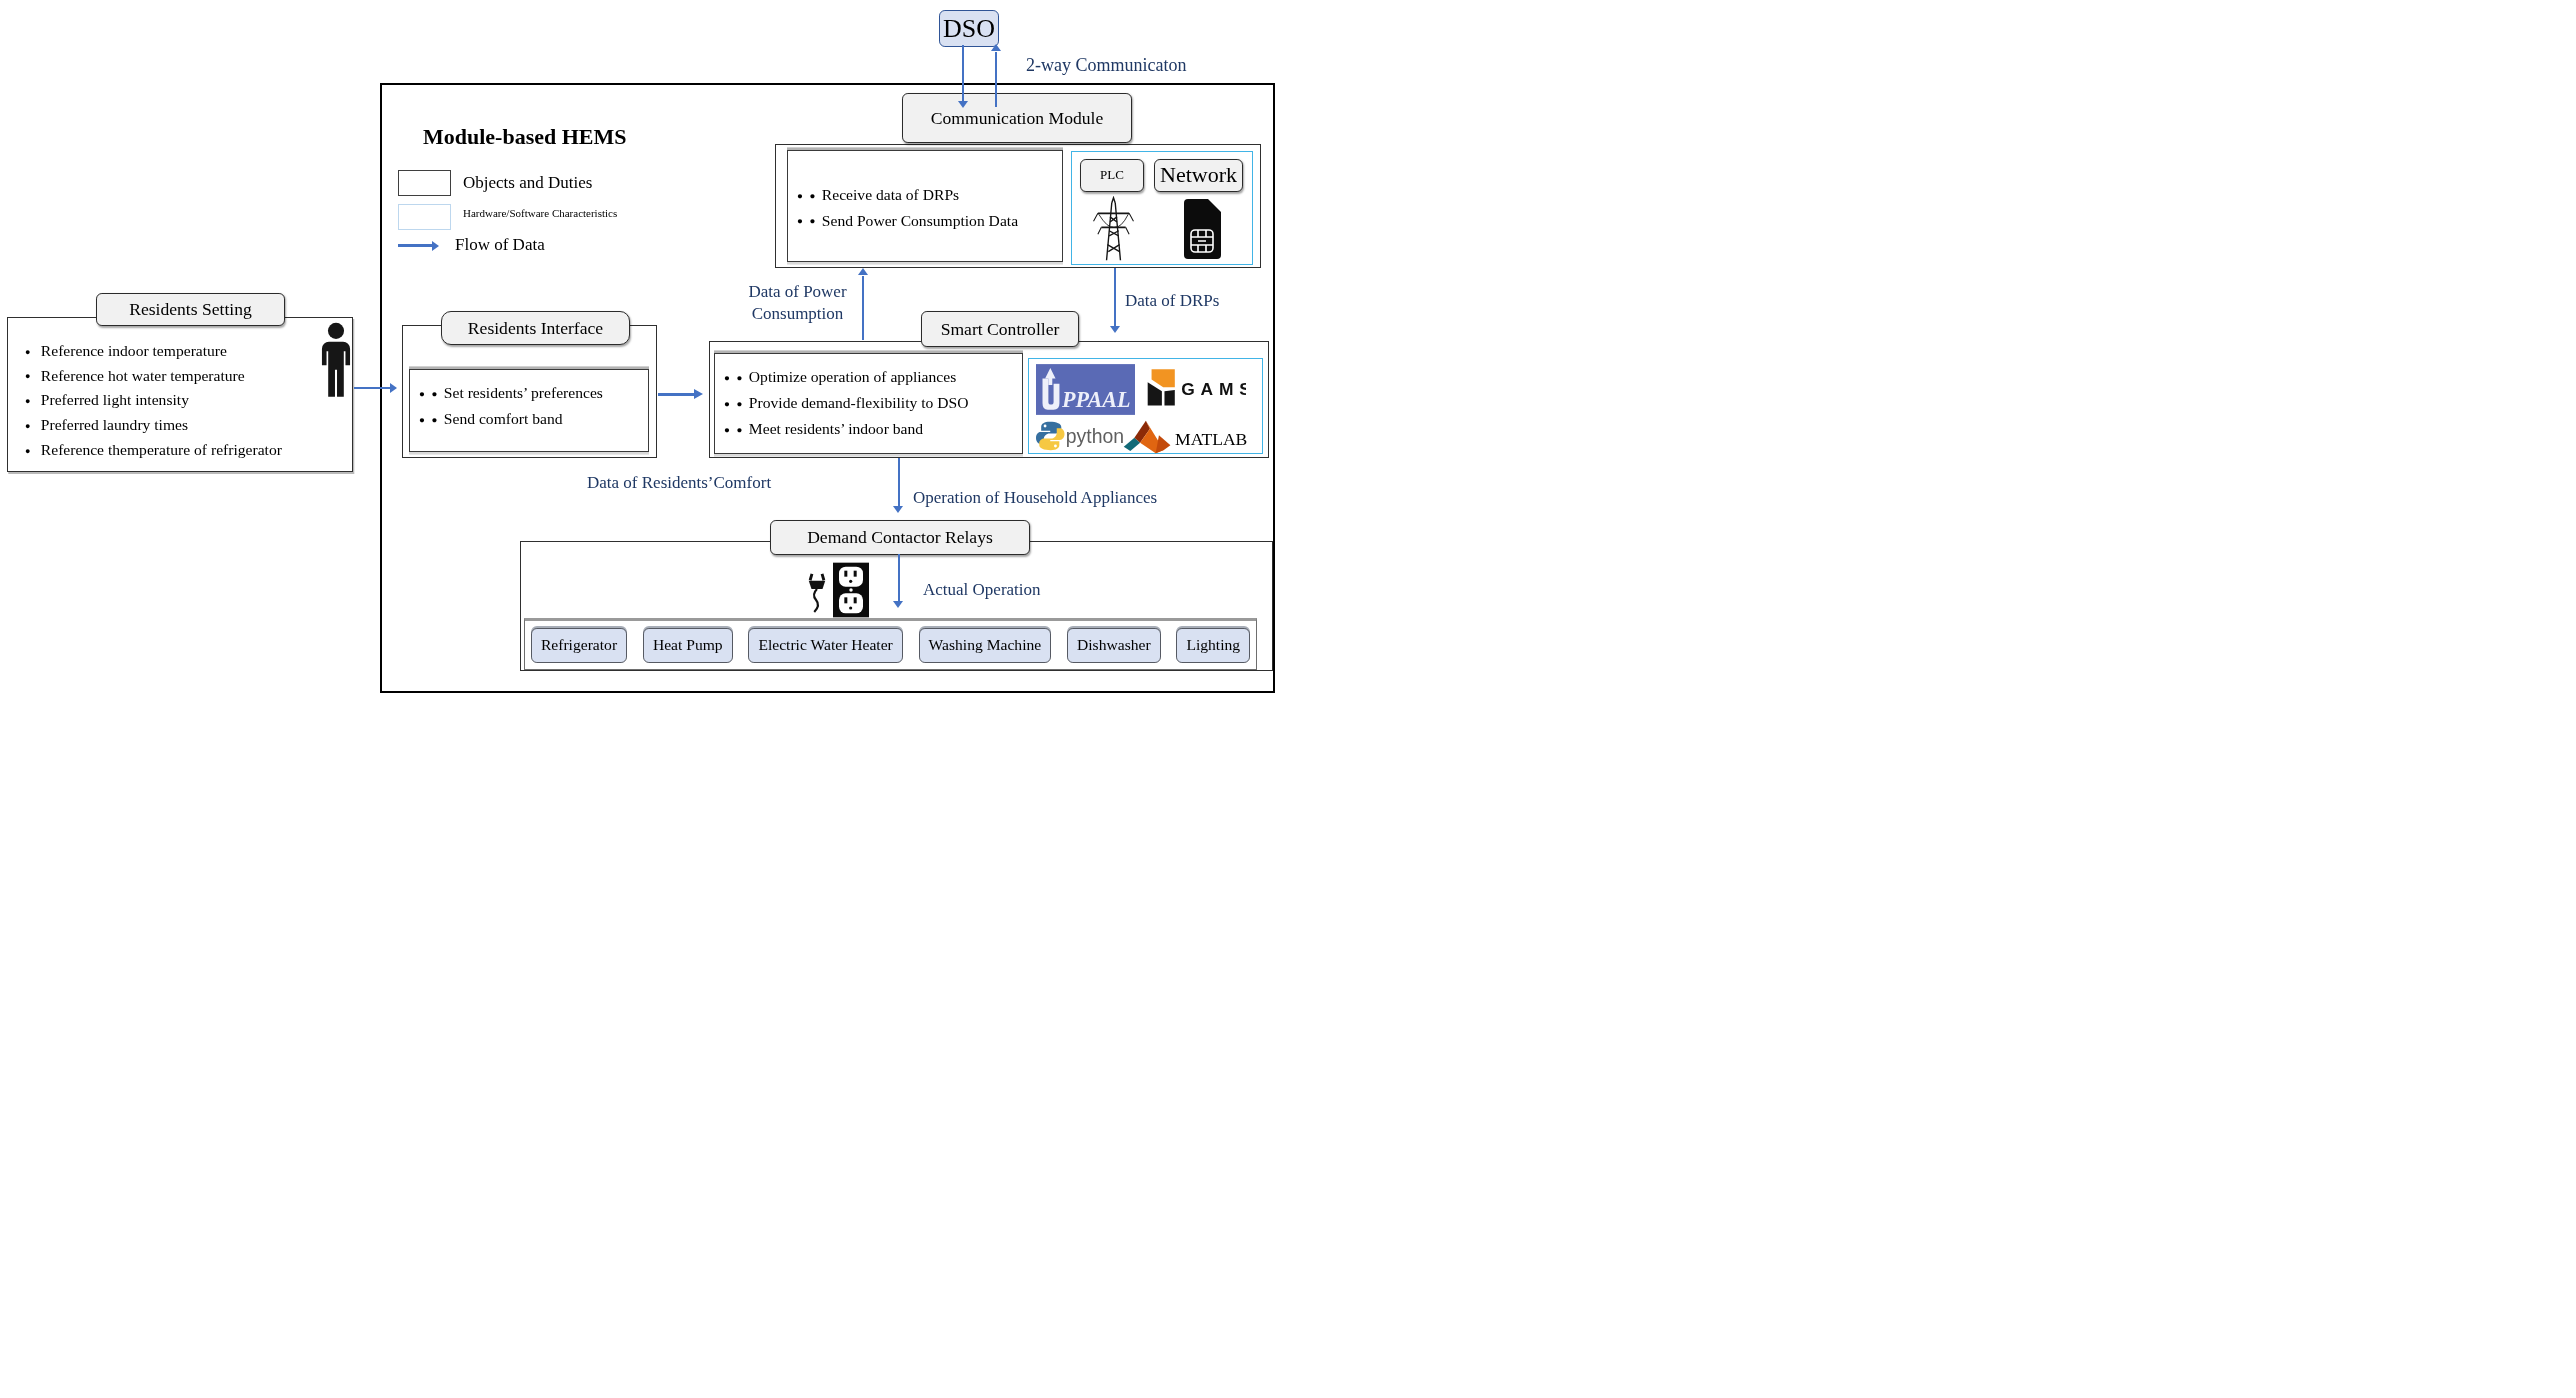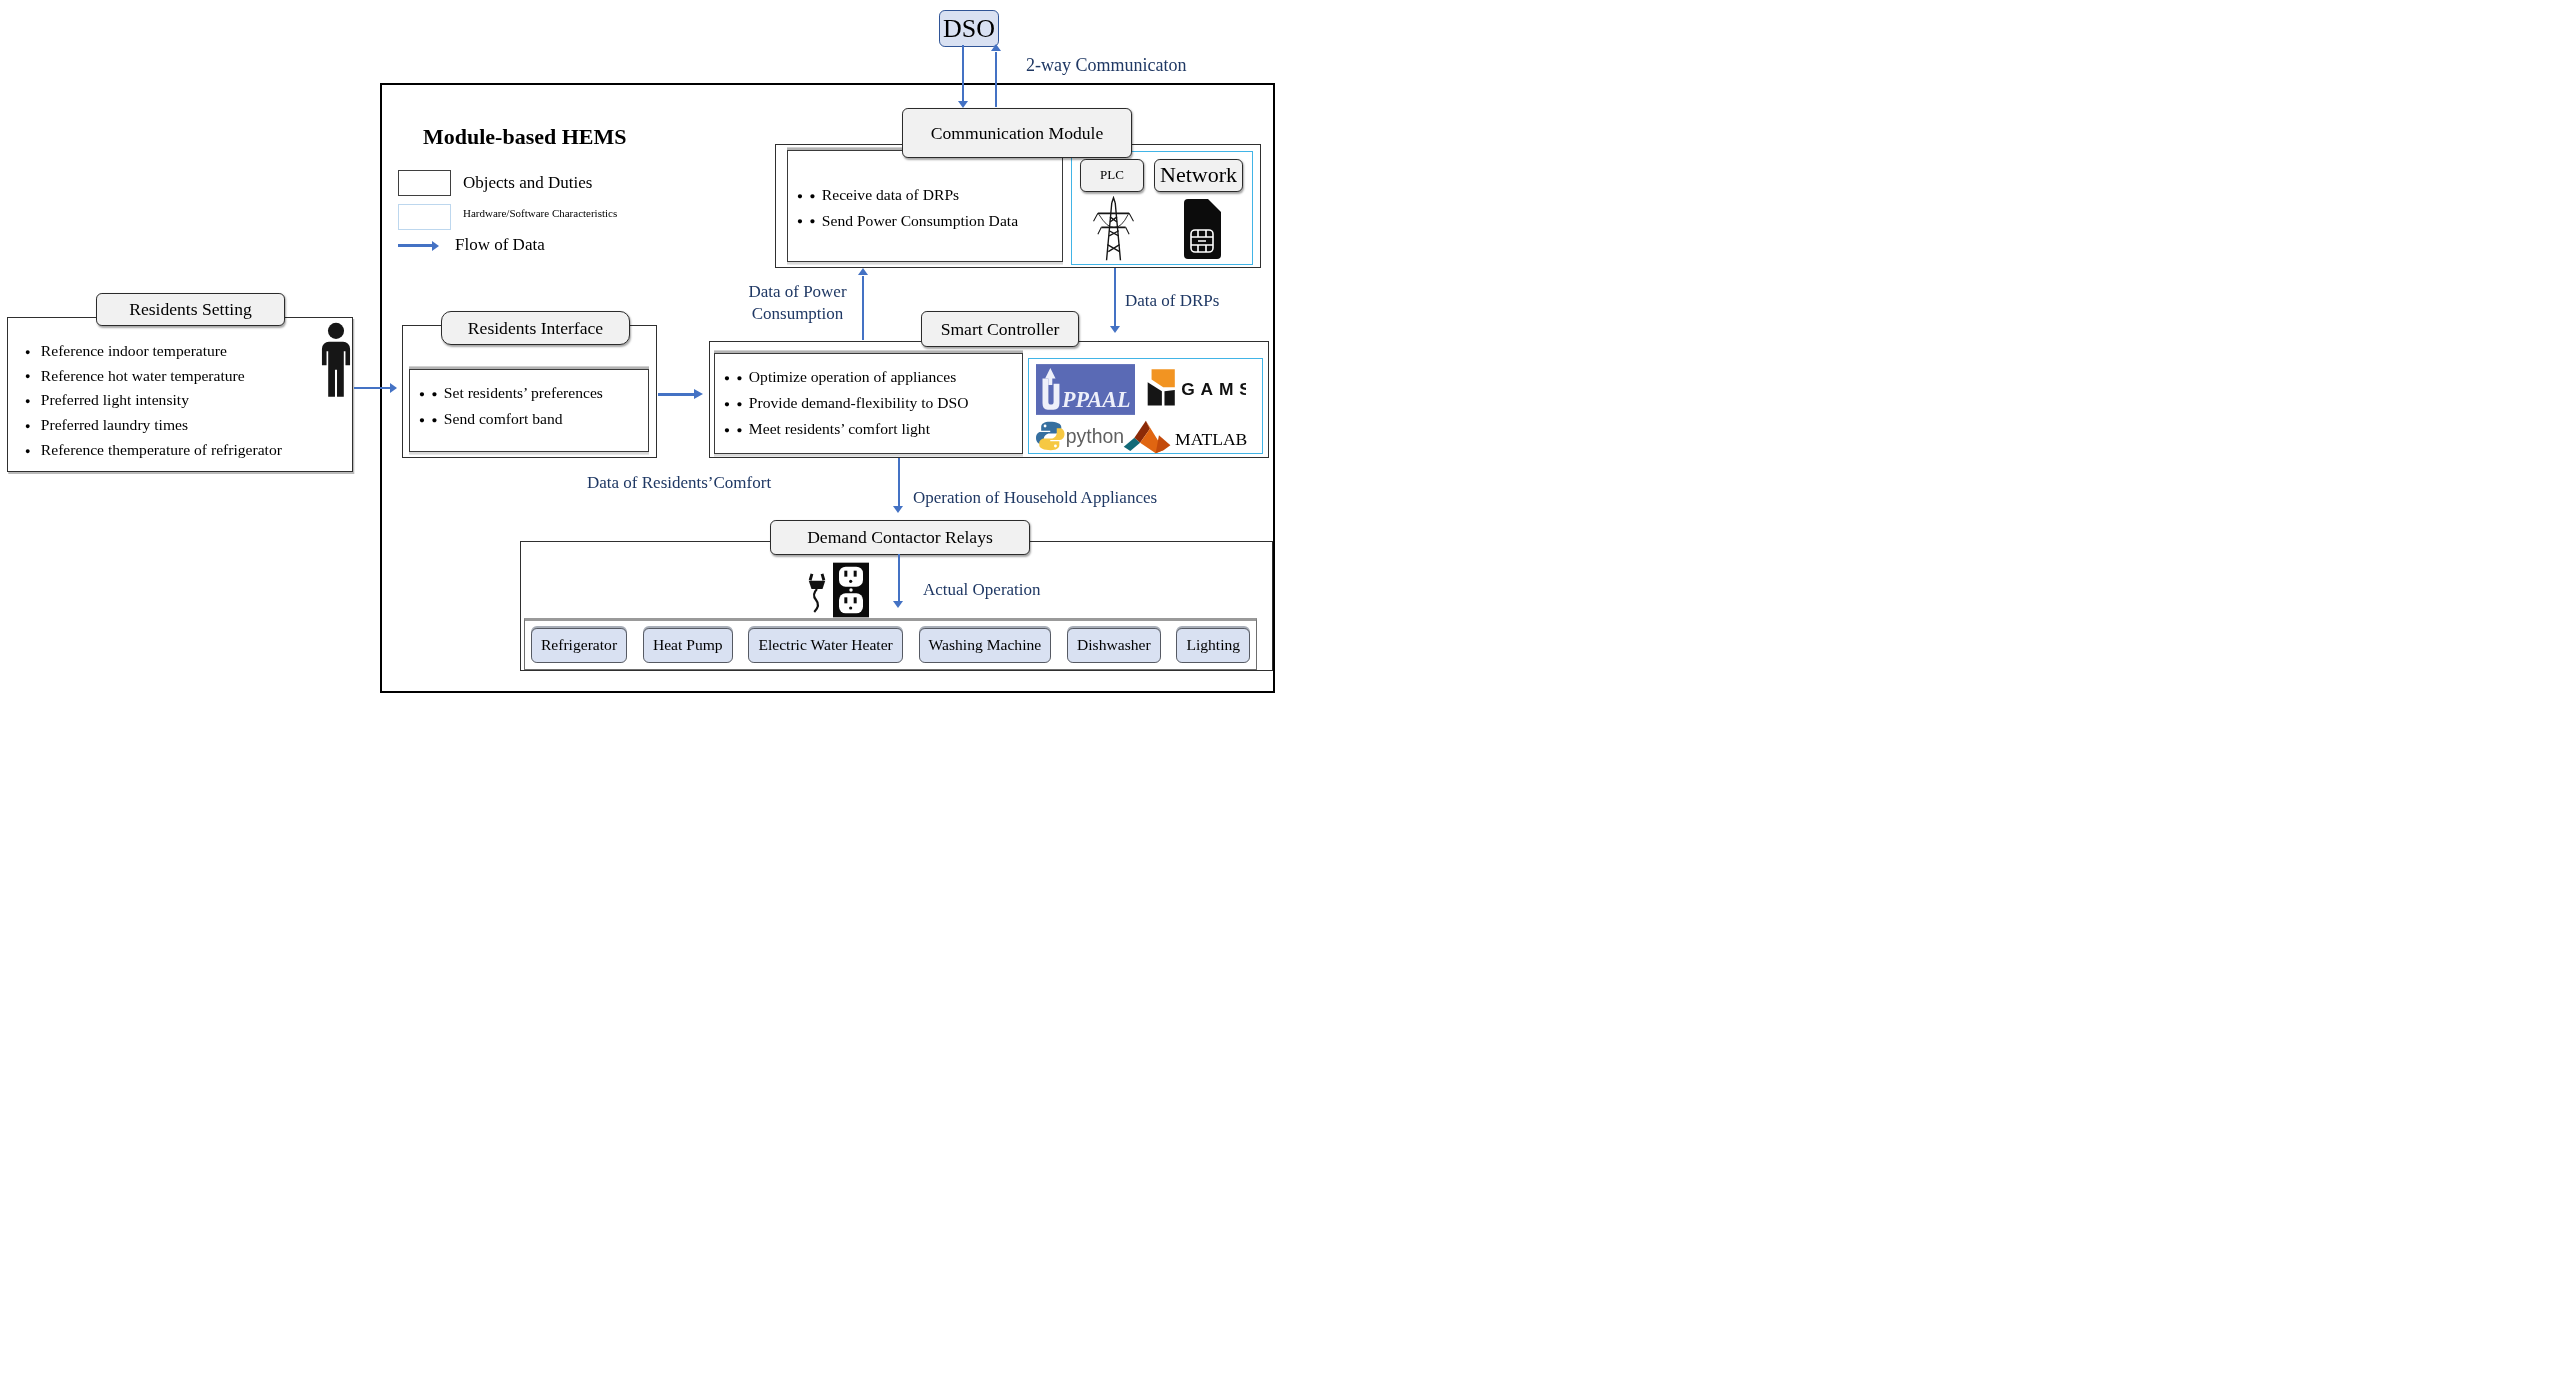--- a/index.html
+++ b/index.html
@@ -87,21 +87,21 @@
       <li><span style="font-size:9.8px;margin-right:6.5px;vertical-align:1.3px;">●</span><span>Send comfort band</span></li>
     </ul>
   </div>
 
   <div class="aline" style="left:658px;top:393px;width:39px;height:3.3px;"></div>
   <div class="ahead right" style="left:694px;top:389px;border-width:5.9px 0 5.9px 9px;"></div>
 
   <div class="bluelabel" style="left:587px;top:473px;">Data of Residents’Comfort</div>
 
   <div class="obox" style="left:775px;top:144px;width:486px;height:124px;border-width:1px;z-index:2;"></div>
-  <div class="chip" style="left:902px;top:108px;width:230px;height:50px;text-align:right;">
+  <div class="chip" style="left:902px;top:93px;width:230px;height:50px;text-align:right;">
     <span>Communication Module</span>
   </div>
   <div class="duty" style="left:787px;top:150px;width:276px;height:112px;">
     <ul style="padding:31px 0 0 9px;">
       <li><span style="font-size:9.8px;margin-right:6.5px;vertical-align:1.3px;">●</span><span>Receive data of DRPs</span></li>
       <li><span style="font-size:9.8px;margin-right:6.5px;vertical-align:1.3px;">●</span><span>Send Power Consumption Data</span></li>
     </ul>
   </div>
   <div class="cyanbox" style="left:1071px;top:151px;width:182px;height:114px;"></div>
   <div class="chip" style="left:1080px;top:159px;width:64px;height:32.5px;font-size:13px;">
@@ -136,21 +136,21 @@
   <div class="ahead down" style="left:1110px;top:326px;"></div>
 
   <div class="obox" style="left:709px;top:341px;width:560px;height:117px;border-width:1px;z-index:2;"></div>
   <div class="chip" style="left:921px;top:311px;width:158px;height:36px;">
     <span>Smart Controller</span>
   </div>
   <div class="duty" style="left:714px;top:353px;width:309px;height:101px;">
     <ul style="padding:10.4px 0 0 9px;">
       <li><span style="font-size:9.8px;margin-right:6.5px;vertical-align:1.3px;">●</span><span>Optimize operation of appliances</span></li>
       <li><span style="font-size:9.8px;margin-right:6.5px;vertical-align:1.3px;">●</span><span>Provide demand-flexibility to DSO</span></li>
-      <li><span style="font-size:9.8px;margin-right:6.5px;vertical-align:1.3px;">●</span><span>Meet residents’ comfort light</span></li>
+      <li><span style="font-size:9.8px;margin-right:6.5px;vertical-align:1.3px;">●</span><span>Meet residents’ indoor band</span></li>
     </ul>
   </div>
   <div class="cyanbox" style="left:1028px;top:358px;width:235px;height:96px;"></div>
 
   <svg class="abs" style="left:1036px;top:364px;z-index:4;" width="99" height="51" viewBox="0 0 152 78">
     <rect width="152" height="78" fill="#5a6ab5"></rect>
     <path d="M18 70 q-8 0 -8 -10 V22 h9 v36 q0 4 4 4 t4 -4 V30 h9 v30 q0 10 -9 10 z" fill="#eef0fa"></path>
     <path d="M14 22 L22 6 L30 22 h-5 v10 h-6 V22 z" fill="#eef0fa"></path>
     <text x="40" y="66" font-family="Liberation Serif,serif" font-style="italic" font-weight="bold" font-size="34" fill="#eef0fa">PPA<tspan font-size="34">A</tspan>L</text>
   </svg>

